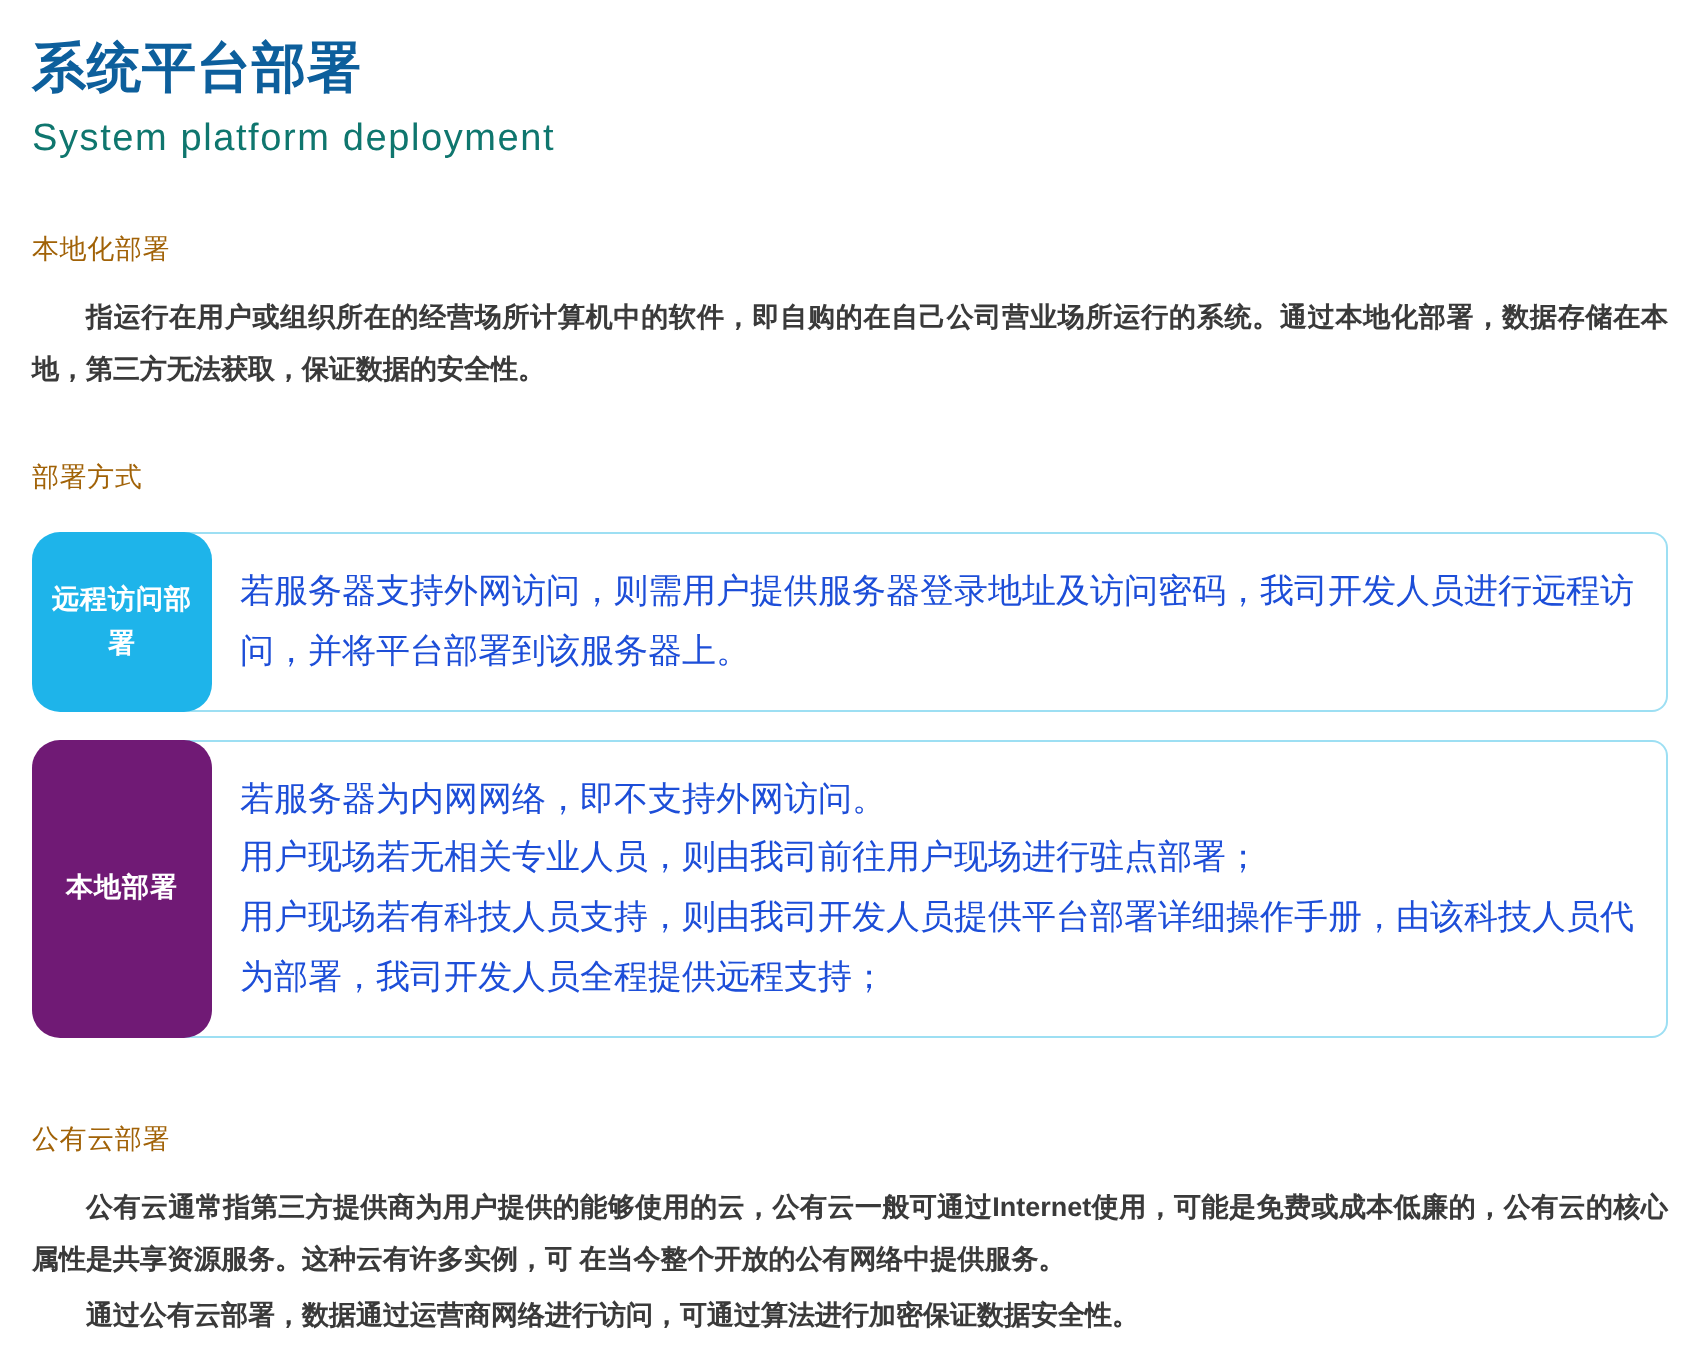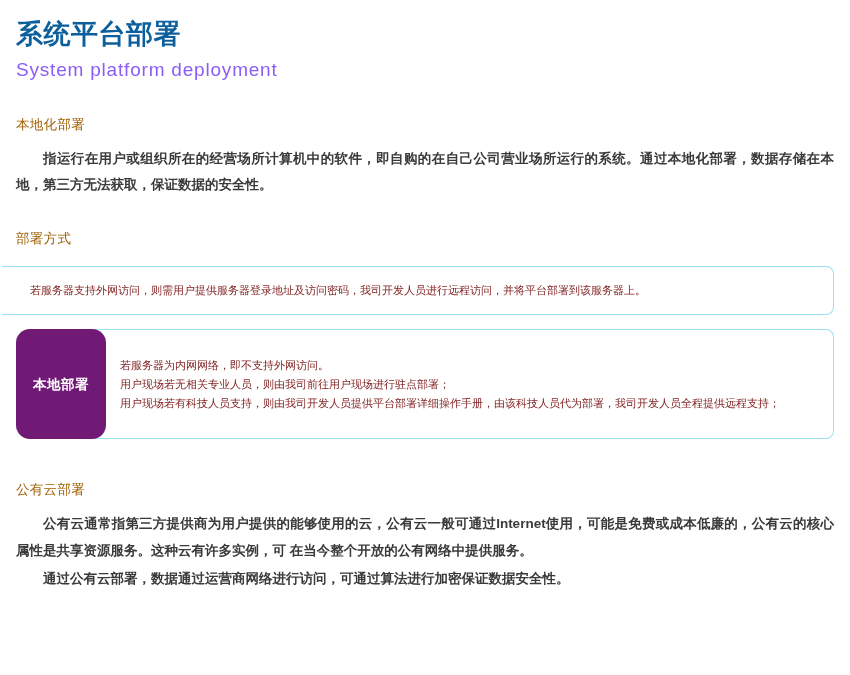--- a/index.html
+++ b/index.html
@@ -29,21 +29,21 @@
     font-weight: bold;
     color: #0d5f9c;
     letter-spacing: 0.5px;
   }
   .title-en {
     margin: 0;
     padding-top: 6px;
     font-size: 19px;
     line-height: 1.25;
     font-weight: normal;
-    color: #8b5cf6;
+    color: #0f766e;
     letter-spacing: 0.8px;
   }
   .section-heading {
     margin: 0;
     font-size: 13.5px;
     font-weight: normal;
     color: #a16207;
     letter-spacing: 0.3px;
   }
   .h-local {
@@ -110,23 +110,23 @@
     border-radius: 0 8px 8px 0;
     background: #ffffff;
     padding: 14px 16px 14px 28px;
     box-sizing: border-box;
     display: flex;
     flex-direction: column;
     justify-content: center;
   }
   .card-body p {
     margin: 0;
-    font-size: 11px;
+    font-size: 17px;
     line-height: 1.75;
-    color: #7f1d1d;
+    color: #1d4ed8;
   }
   .card-body p + p {
     margin-top: 0;
   }
 </style>
 </head>
 <body>
 
 <div class="page">
 
@@ -134,20 +134,21 @@
   <h2 class="title-en">System platform deployment</h2>
 
   <h3 class="section-heading h-local">本地化部署</h3>
   <p class="body-text indent">指运行在用户或组织所在的经营场所计算机中的软件，即自购的在自己公司营业场所运行的系统。通过本地化部署，数据存储在本地，第三方无法获取，保证数据的安全性。</p>
 
   <h3 class="section-heading h-deploy">部署方式</h3>
 
   <div class="cards">
 
     <div class="card">
+      <div class="card-tab tab-remote">远程访问部署</div>
       <div class="card-body">
         <p>若服务器支持外网访问，则需用户提供服务器登录地址及访问密码，我司开发人员进行远程访问，并将平台部署到该服务器上。</p>
       </div>
     </div>
 
     <div class="card">
       <div class="card-tab tab-local">本地部署</div>
       <div class="card-body">
         <p>若服务器为内网网络，即不支持外网访问。</p>
         <p>用户现场若无相关专业人员，则由我司前往用户现场进行驻点部署；</p>

